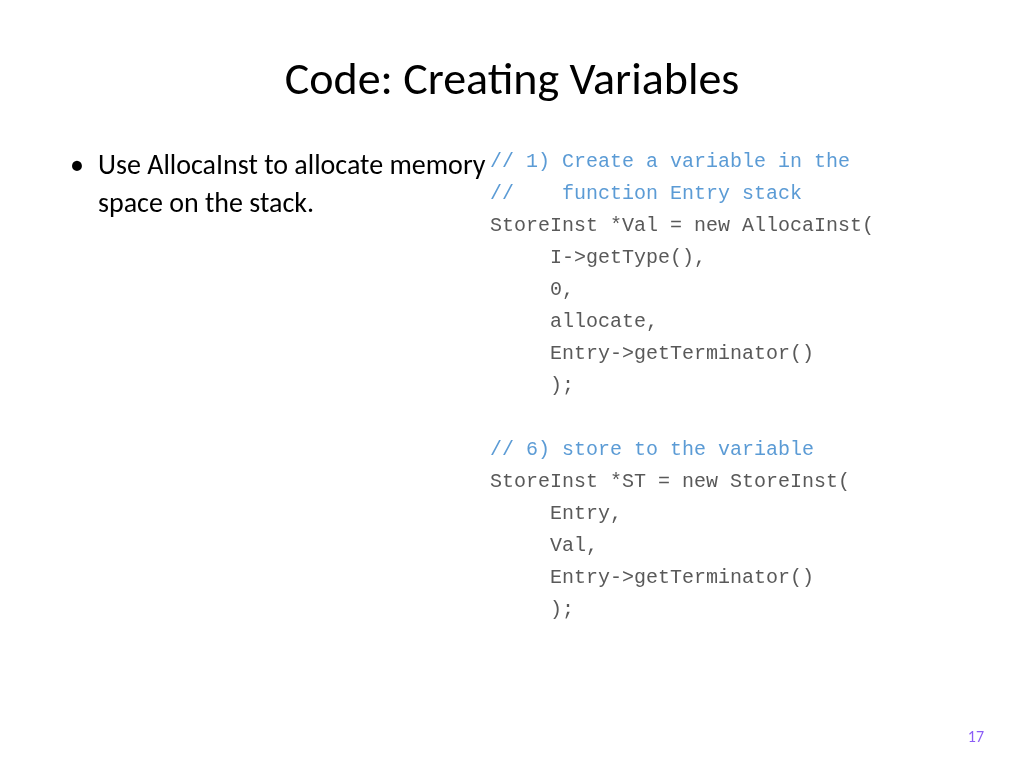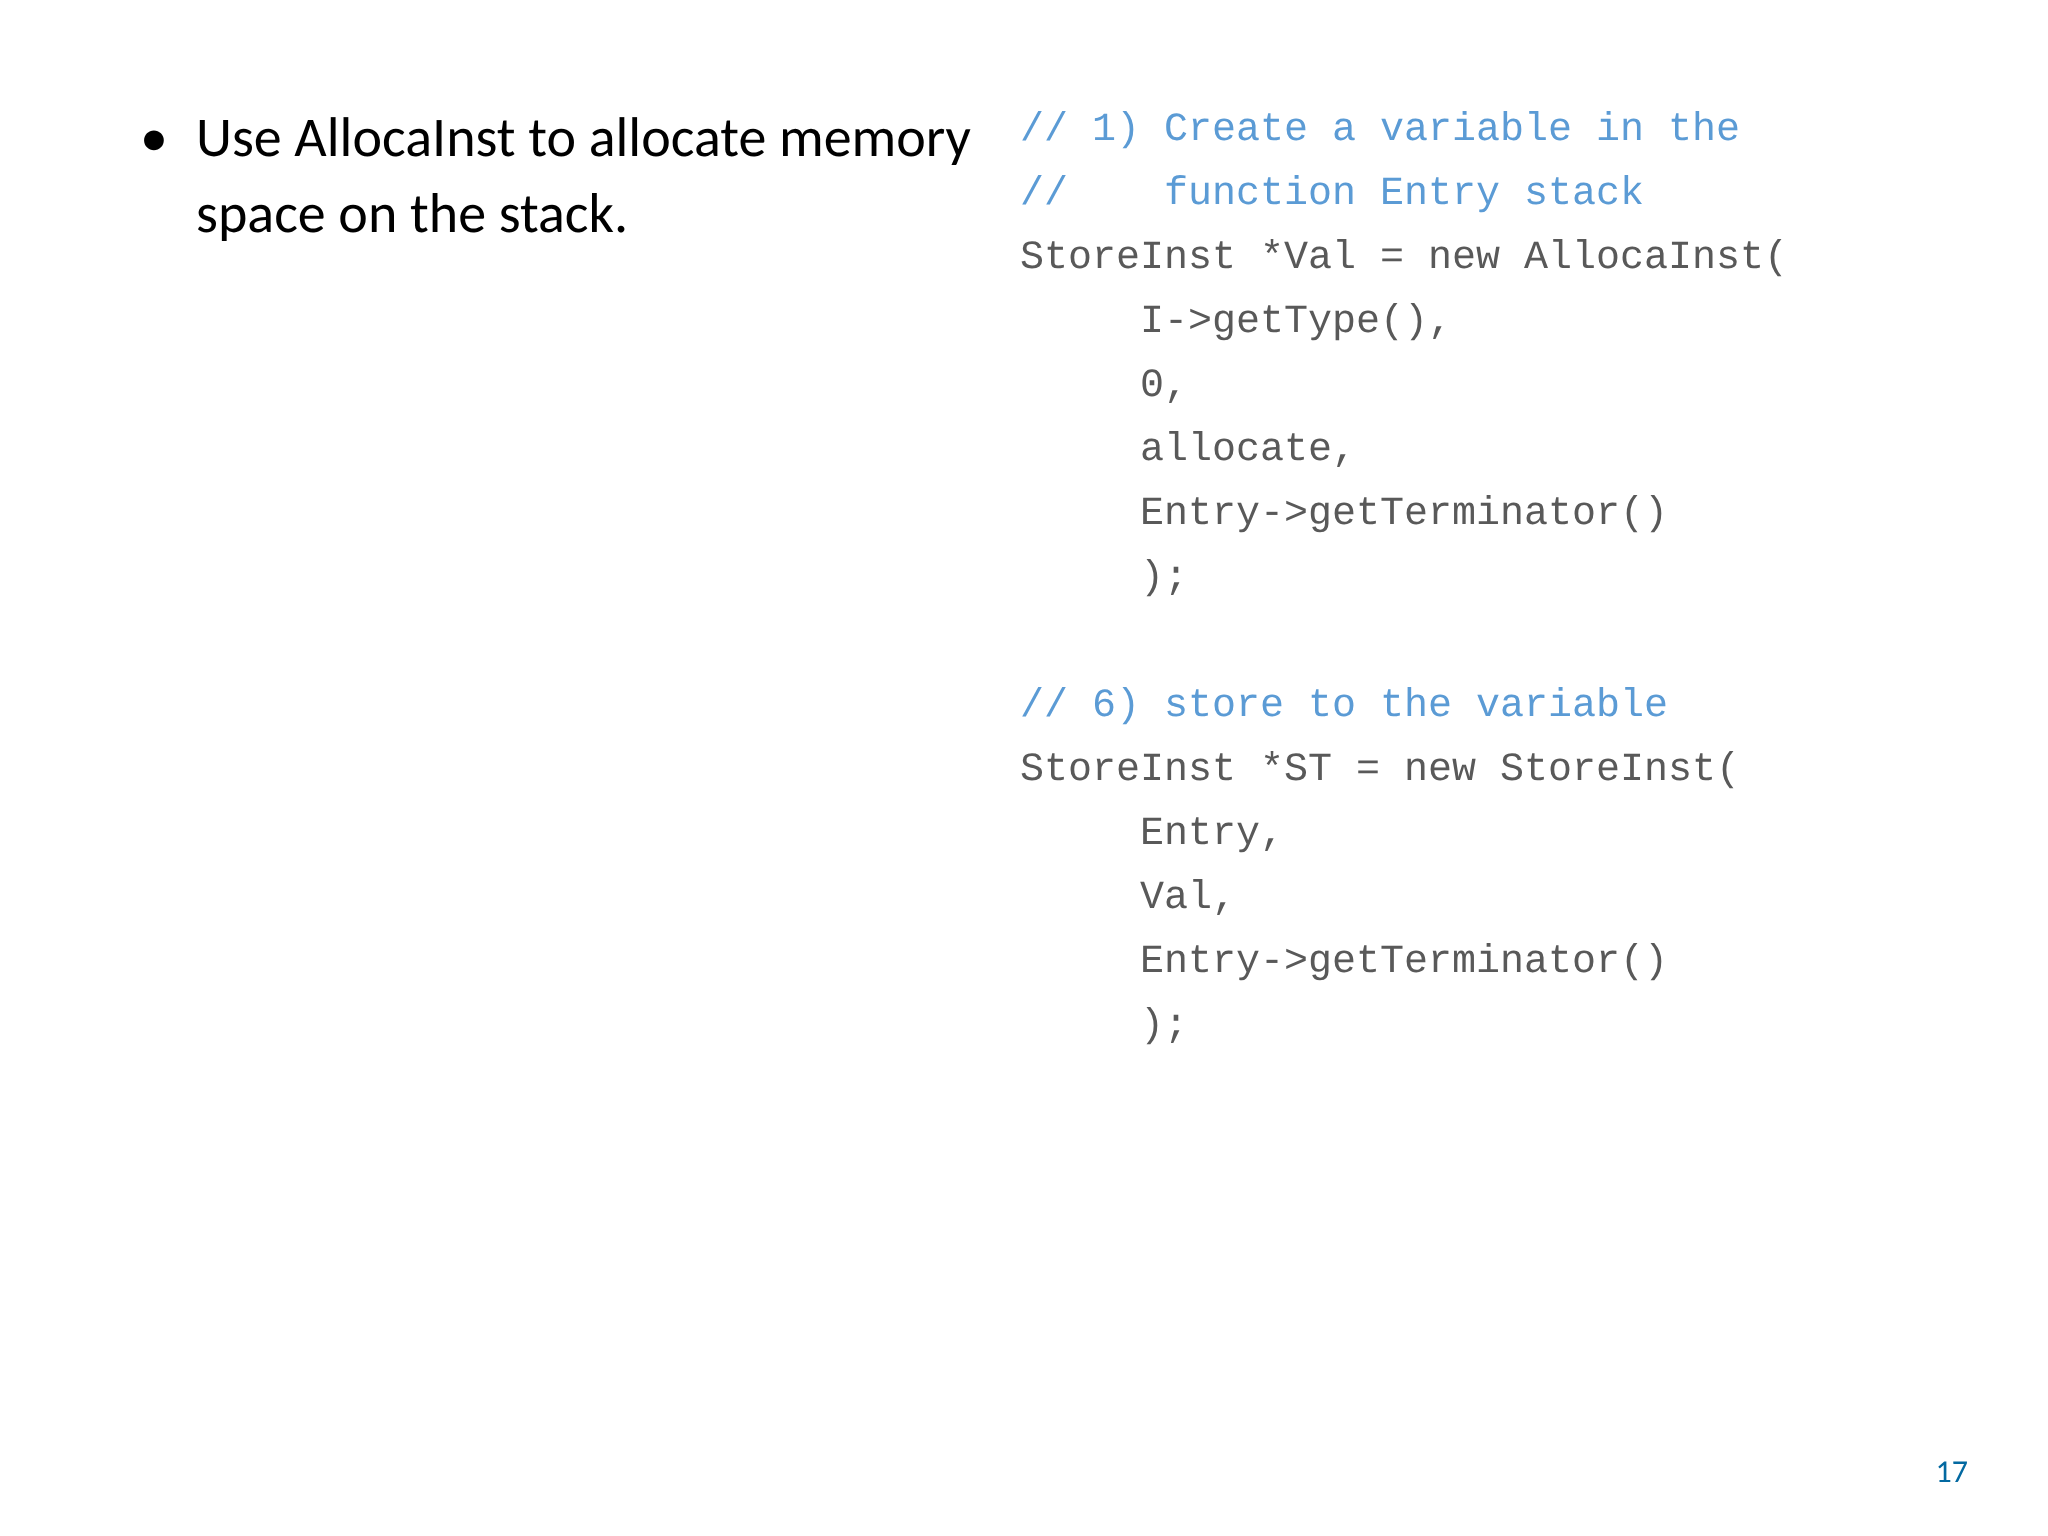--- a/index.html
+++ b/index.html
@@ -1,32 +1,33 @@
 <!DOCTYPE html>
 <html><head>
   <meta charset="utf-8">
   <style>
     * { margin: 0; padding: 0; box-sizing: border-box; }
     html, body { width: 1024px; height: 768px; background: #fff; font-family: Calibri, Arial, sans-serif; color: #000; }
     .slide { width: 1024px; height: 768px; position: relative; padding: 50px 70px 30px 70px; }
     .title { font-size: 46px; font-weight: 400; text-align: center; margin-bottom: 40px; }
-    .columns { display: flex; gap: 20px; }
+    .columns { display: flex; }
     .left { flex: 0 0 420px; }
     .right { flex: 1; }
     .bullets { list-style: none; }
     .bullets li { position: relative; padding-left: 28px; font-size: 28px; line-height: 1.35; }
     .bullets li::before { content: "•"; position: absolute; left: 0; top: 0; font-size: 28px; }
     .code { font-family: "Courier New", monospace; font-size: 20px; line-height: 1.6; color: #595959; white-space: pre; }
     .comment { color: #5b9bd5; }
-    .page-num { position: absolute; bottom: 22px; right: 40px; color: #0369a1; font-size: 16px; }
+    .page-num { position: absolute; bottom: 22px; right: 40px; color: #8b5cf6; font-size: 16px; }
   </style>
 </head>
 <body>
 
 <div class="slide">
+  <h1 class="title">Code: Creating Variables</h1>
   <div class="columns">
     <div class="left">
       <ul class="bullets">
         <li>Use AllocaInst to allocate memory space on the stack.</li>
       </ul>
     </div>
     <div class="right">
       <div class="code"><span class="comment">// 1) Create a variable in the</span>
 <span class="comment">//    function Entry stack</span>
 <span>StoreInst *Val = new AllocaInst(</span>

